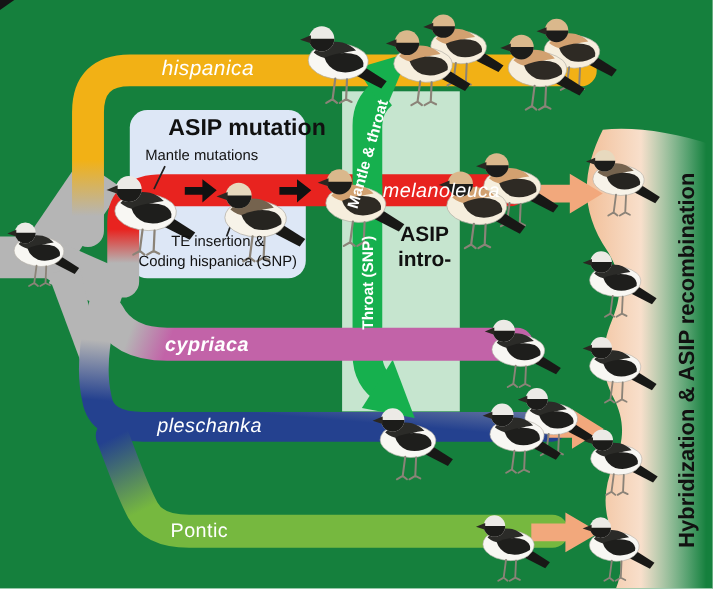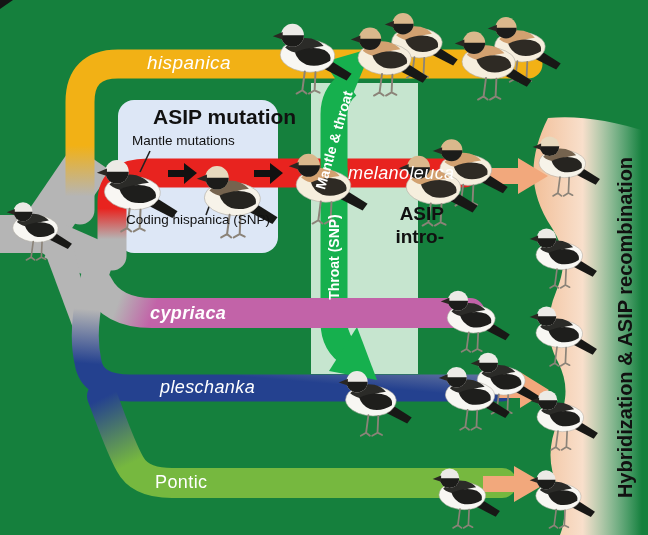--- a/index.html
+++ b/index.html
@@ -7,21 +7,21 @@
          font-family:"Liberation Sans",sans-serif;}
   .stage svg{position:absolute;left:0;top:0;}
   .lbl{position:absolute;white-space:nowrap;color:#fff;}
   .lineage-label{font-size:18px;letter-spacing:.4px;}
   .italic{font-style:italic;}
   .asip-title{position:absolute;left:118px;top:105px;width:160px;text-align:left;
               font-size:21px;font-weight:bold;color:#111;margin-left:35px;}
   .mantle-note{position:absolute;left:132px;top:133px;font-size:13.5px;color:#111;}
   .te-note{position:absolute;left:118px;top:211px;width:160px;text-align:center;
            font-size:13.5px;line-height:17.5px;color:#111;}
-  .intro-label{position:absolute;left:328px;top:202px;width:116px;text-align:right;
+  .intro-label{position:absolute;left:328px;top:202px;width:116px;text-align:center;
                font-size:19px;font-weight:bold;line-height:23px;color:#111;}
   .arrow-label{position:absolute;width:140px;text-align:center;font-size:14px;
                font-weight:bold;color:#fff;}
   .rot-up{left:264px;top:132px;transform:rotate(-74deg);}
   .rot-down{left:264px;top:249px;transform:rotate(-90deg);}
   .right-label{position:absolute;left:417px;top:316px;width:416px;text-align:center;
                font-size:20px;font-weight:bold;color:#111;transform:rotate(-90deg);}
   
   .v-pied{--crown:#eceae6;--mantle:#2b2b28;--wing:#1e1e1c;--body:#f8f7f3;}
   .v-buff{--crown:#dab88c;--mantle:#d2a170;--wing:#2e2a24;--body:#f6eedd;}
@@ -141,26 +141,27 @@
         <use href="#bird-proto" transform="translate(529,220) scale(0.7)" class="v-pied"></use>
         <use href="#bird-proto" transform="translate(529,298) scale(0.7)" class="v-pied"></use>
         <use href="#bird-proto" transform="translate(530,382) scale(0.7)" class="v-pied"></use>
         <use href="#bird-proto" transform="translate(529,462) scale(0.68)" class="v-pied"></use>
       </g>
   </svg>
 
   <div class="lbl lineage-label italic" style="left:147px;top:52px;font-size:19px;">hispanica</div>
   <div class="lbl lineage-label italic" style="left:348px;top:163px;">melanoleuca</div>
   <div class="lbl lineage-label italic" style="left:150px;top:303px;font-weight:bold;">cypriaca</div>
-  <div class="lbl lineage-label italic" style="left:160px;top:377px;">pleschanka</div>
+  <div class="lbl lineage-label italic" style="left:143px;top:377px;">pleschanka</div>
   <div class="lbl lineage-label" style="left:155px;top:472px;">Pontic</div>
 
   <div class="asip-title">ASIP mutation</div>
   <div class="mantle-note">Mantle mutations</div>
   <div class="te-note">
+    <div>TE insertion &amp;</div>
     <div>Coding hispanica (SNP)</div>
   </div>
 
   <div class="intro-label">
     <div>ASIP</div>
     <div>intro-</div>
   </div>
 
   <div class="arrow-label rot-up">Mantle &amp; throat</div>
   <div class="arrow-label rot-down">Throat (SNP)</div>

